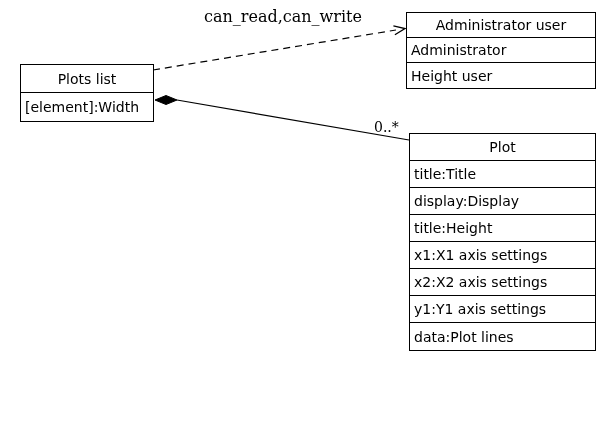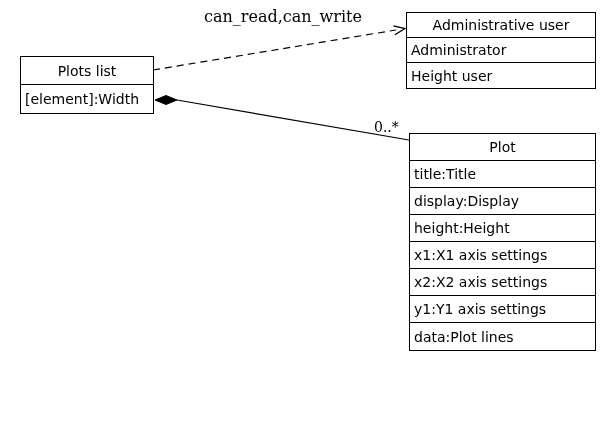--- a/index.html
+++ b/index.html
@@ -31,21 +31,21 @@
     border-bottom: 1px solid #000000;
     white-space: nowrap;
   }
   .node .row:last-child {
     border-bottom: none;
   }
   .node .row.title {
     justify-content: center;
     padding-left: 0;
   }
-  #node-plots-list { left: 20px; top: 56px; width: 134px; }
+  #node-plots-list { left: 20px; top: 64px; width: 134px; }
   #node-plots-list .row { height: 28px; }
   #node-admin-user { left: 406px; top: 12px; width: 190px; }
   #node-admin-user .row { height: 25px; }
   #node-plot { left: 409px; top: 133px; width: 187px; }
   #node-plot .row { height: 27px; }
   .edge-layer {
     position: absolute;
     left: 0;
     top: 0;
     width: 612px;
@@ -84,30 +84,30 @@
     <polygon points="155,100 166,95.5 177,100 166,104.5" fill="#000000" stroke="#000000"></polygon>
     <line x1="177" y1="100" x2="409" y2="140" stroke="#000000" stroke-width="1.2"></line>
   </svg>
 
   <div class="node" id="node-plots-list">
     <div class="row title">Plots list</div>
     <div class="row">[element]:Width</div>
   </div>
 
   <div class="node" id="node-admin-user">
-    <div class="row title">Administrative user</div>
+    <div class="row title">Administrator user</div>
     <div class="row">Administrator</div>
     <div class="row">Height user</div>
   </div>
 
   <div class="node" id="node-plot">
     <div class="row title">Plot</div>
     <div class="row">title:Title</div>
     <div class="row">display:Display</div>
-    <div class="row">height:Height</div>
+    <div class="row">title:Height</div>
     <div class="row">x1:X1 axis settings</div>
     <div class="row">x2:X2 axis settings</div>
     <div class="row">y1:Y1 axis settings</div>
     <div class="row">data:Plot lines</div>
   </div>
 
   <div class="edge-label" id="label-can-read-write">can_read,can_write</div>
   <div class="edge-label" id="label-multiplicity">0..*</div>
 
 </div>

